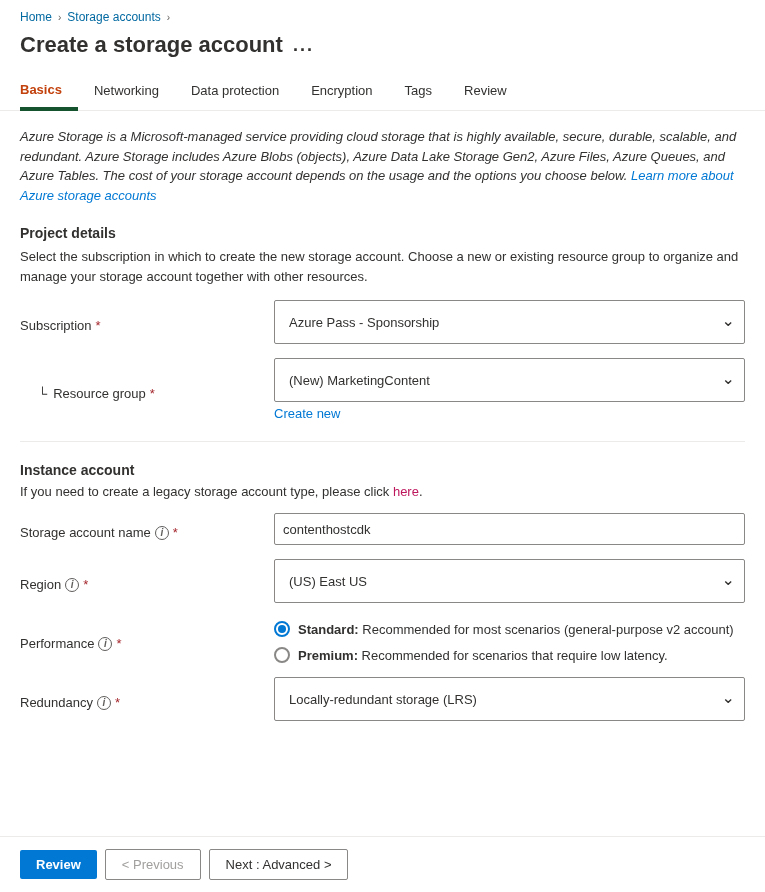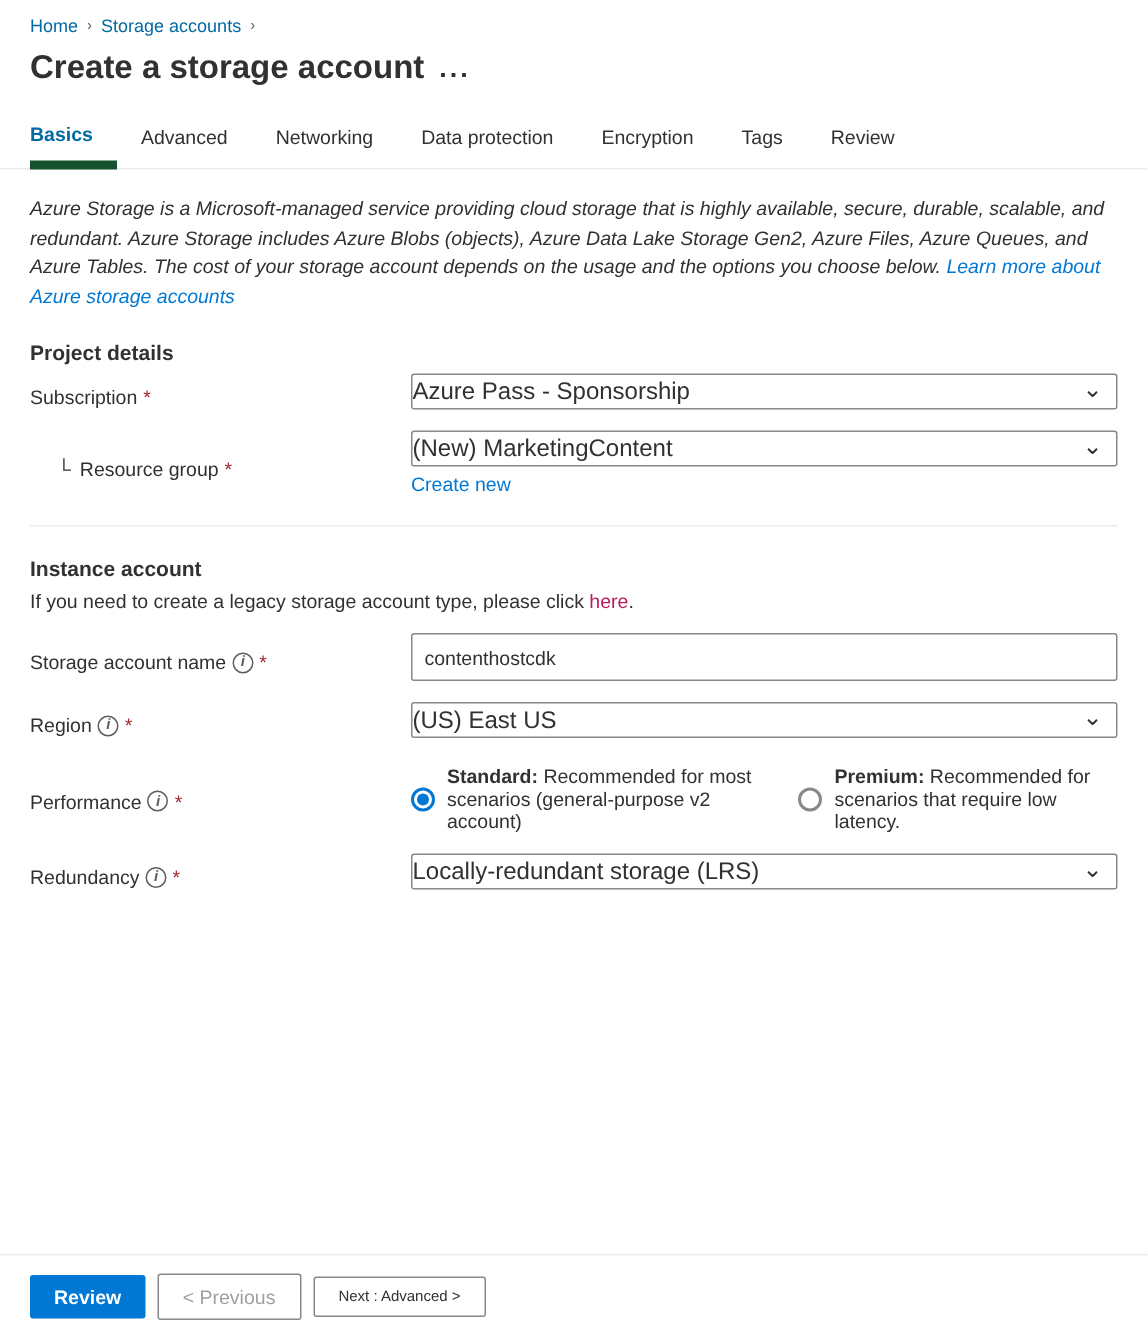--- a/index.html
+++ b/index.html
@@ -49,22 +49,22 @@
     .tab-item {
       padding: 10px 16px;
       font-size: 13px;
       cursor: pointer;
       color: #323130;
       border-bottom: 2px solid transparent;
       margin-bottom: -1px;
       white-space: nowrap;
     }
     .tab-item.active {
-      color: #0369a1;
-      border-bottom: 6px solid #14532d;
+      color: #c2410c;
+      border-bottom: 4px solid #14532d;
       font-weight: 600;
     }
     .tab-item:first-child {
       padding-left: 0;
     }
     .content {
       padding: 16px 20px;
     }
     .description {
       font-size: 13px;
@@ -124,25 +124,25 @@
       font-size: 10px;
       cursor: pointer;
       font-style: italic;
       font-weight: 600;
     }
     .form-control-wrap {
       flex: 1;
     }
     .form-select {
       width: 100%;
-      height: 24px;
+      height: 44px;
       border: 1px solid #8a8886;
       background: #fff;
-      padding: 0 32px 0 0;
-      font-size: 16px;
+      padding: 0 32px 0 14px;
+      font-size: 13px;
       color: #323130;
       appearance: none;
       -webkit-appearance: none;
       cursor: pointer;
       position: relative;
       border-radius: 2px;
     }
     .select-wrapper {
       position: relative;
       width: 100%;
@@ -183,21 +183,21 @@
     .instance-link-text {
       font-size: 13px;
       margin-bottom: 14px;
     }
     .instance-link-text a {
       color: #be185d;
       text-decoration: none;
     }
     .radio-group {
       display: flex;
-      flex-direction: row;
+      flex-direction: column;
       gap: 10px;
       padding-top: 4px;
     }
     .radio-option {
       display: flex;
       align-items: center;
       gap: 8px;
       font-size: 13px;
       cursor: pointer;
     }
@@ -252,21 +252,21 @@
       font-size: 13px;
       cursor: pointer;
       border-radius: 2px;
       color: #a19f9d;
     }
     .btn-next {
       background: #fff;
       color: #323130;
       border: 1px solid #8a8886;
       padding: 7px 16px;
-      font-size: 10px;
+      font-size: 13px;
       cursor: pointer;
       border-radius: 2px;
     }
     .performance-label-col {
       width: 240px;
       min-width: 240px;
       padding-top: 7px;
     }
     .content-scroll {
       padding-bottom: 80px;
@@ -282,36 +282,36 @@
   <span class="breadcrumb-sep">›</span>
 </div>
 
 <div class="page-title">
   <span>Create a storage account</span>
   <span class="page-title-dots">...</span>
 </div>
 
 <div class="tabs">
   <div class="tab-item active">Basics</div>
-  <div class="tab-item">Advanced</div>
   <div class="tab-item">Networking</div>
   <div class="tab-item">Data protection</div>
   <div class="tab-item">Encryption</div>
   <div class="tab-item">Tags</div>
   <div class="tab-item">Review</div>
 </div>
 
 <div class="content content-scroll">
 
   <div class="description">
     <span>Azure Storage is a Microsoft-managed service providing cloud storage that is highly available, secure, durable, scalable, and redundant. Azure Storage includes Azure Blobs (objects), Azure Data Lake Storage Gen2, Azure Files, Azure Queues, and Azure Tables. The cost of your storage account depends on the usage and the options you choose below.</span>
     <a href="#">Learn more about Azure storage accounts</a>
   </div>
 
   <div class="section-title">Project details</div>
+  <div class="section-desc">Select the subscription in which to create the new storage account. Choose a new or existing resource group to organize and manage your storage account together with other resources.</div>
 
   <div class="form-row">
     <div class="form-label">
       <span>Subscription</span>
       <span class="required">*</span>
     </div>
     <div class="form-control-wrap">
       <div class="select-wrapper">
         <select class="form-select">
           <option>Azure Pass - Sponsorship</option>

